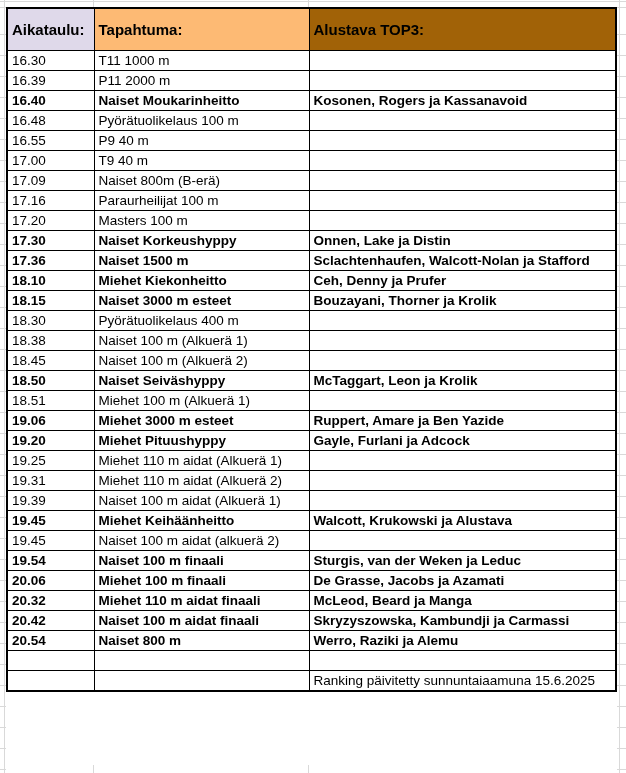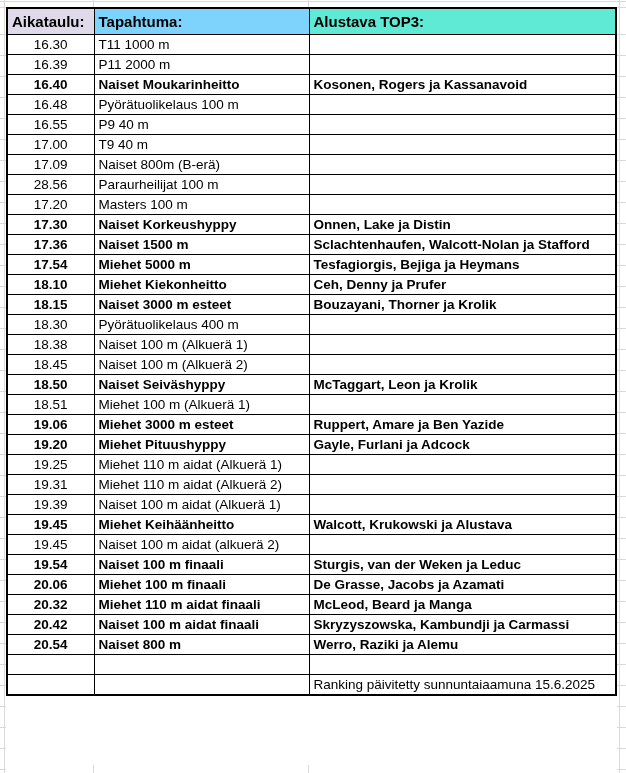--- a/index.html
+++ b/index.html
@@ -36,32 +36,32 @@
   }
   table.schedule,table.schedule th,table.schedule td{
     border:1px solid #000;
   }
   table.schedule{border:2px solid #000;}
   table.schedule th{
     height:25px;
     font-size:15px;
     font-weight:700;
     text-align:left;
-    padding:0 4px;
+    padding:8px 4px;
     vertical-align:middle;
   }
   table.schedule td{
     height:19px;
     font-size:13.5px;
     padding:0 4px;
     vertical-align:middle;
     white-space:nowrap;
     overflow:hidden;
   }
-  td.time{text-align:center;}
+  td.time{text-align:left;}
   td.event,td.top3{text-align:left;}
   tr.bold td{font-weight:700;}
   td.note{font-size:13.5px;}
   .col-time{width:87px;}
   .col-event{width:215px;}
   .col-top3{width:307px;}
 </style>
 </head>
 <body>
 
@@ -79,22 +79,22 @@
 
 <table class="schedule">
   <colgroup>
     <col class="col-time">
       <col class="col-event">
       <col class="col-top3">
   </colgroup>
   <thead>
     <tr>
       <th style="background: rgb(223, 217, 234);">Aikataulu:</th>
-      <th style="background: #7dd3fc;">Tapahtuma:</th>
-      <th style="background: #5eead4;">Alustava TOP3:</th>
+      <th style="background: #fdba74;">Tapahtuma:</th>
+      <th style="background: #a16207;">Alustava TOP3:</th>
     </tr>
   </thead>
   <tbody id="rows-body">
       <tr>
         <td class="time">16.30</td>
         <td class="event">T11 1000 m</td>
         <td class="top3"></td>
       </tr>
       <tr>
         <td class="time">16.39</td>
@@ -120,45 +120,40 @@
         <td class="time">17.00</td>
         <td class="event">T9 40 m</td>
         <td class="top3"></td>
       </tr>
       <tr>
         <td class="time">17.09</td>
         <td class="event">Naiset 800m (B-erä)</td>
         <td class="top3"></td>
       </tr>
       <tr>
-        <td class="time">28.56</td>
+        <td class="time">17.16</td>
         <td class="event">Paraurheilijat 100 m</td>
         <td class="top3"></td>
       </tr>
       <tr>
         <td class="time">17.20</td>
         <td class="event">Masters 100 m</td>
         <td class="top3"></td>
       </tr>
       <tr class="bold">
         <td class="time">17.30</td>
         <td class="event">Naiset Korkeushyppy</td>
         <td class="top3">Onnen, Lake ja Distin</td>
       </tr>
       <tr class="bold">
         <td class="time">17.36</td>
         <td class="event">Naiset 1500 m</td>
         <td class="top3">Sclachtenhaufen, Walcott-Nolan ja Stafford</td>
       </tr>
       <tr class="bold">
-        <td class="time">17.54</td>
-        <td class="event">Miehet 5000 m</td>
-        <td class="top3">Tesfagiorgis, Bejiga ja Heymans</td>
-      </tr>
-      <tr class="bold">
         <td class="time">18.10</td>
         <td class="event">Miehet Kiekonheitto</td>
         <td class="top3">Ceh, Denny ja Prufer</td>
       </tr>
       <tr class="bold">
         <td class="time">18.15</td>
         <td class="event">Naiset 3000 m esteet</td>
         <td class="top3">Bouzayani, Thorner ja Krolik</td>
       </tr>
       <tr>

